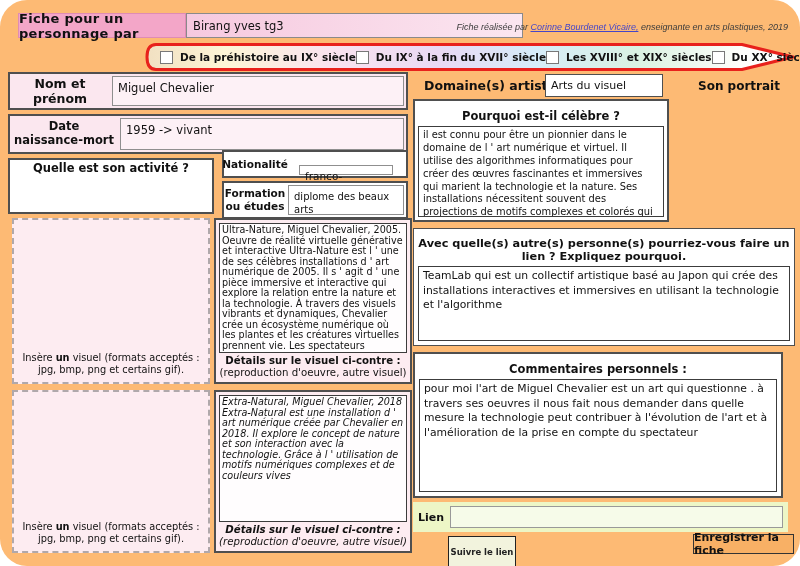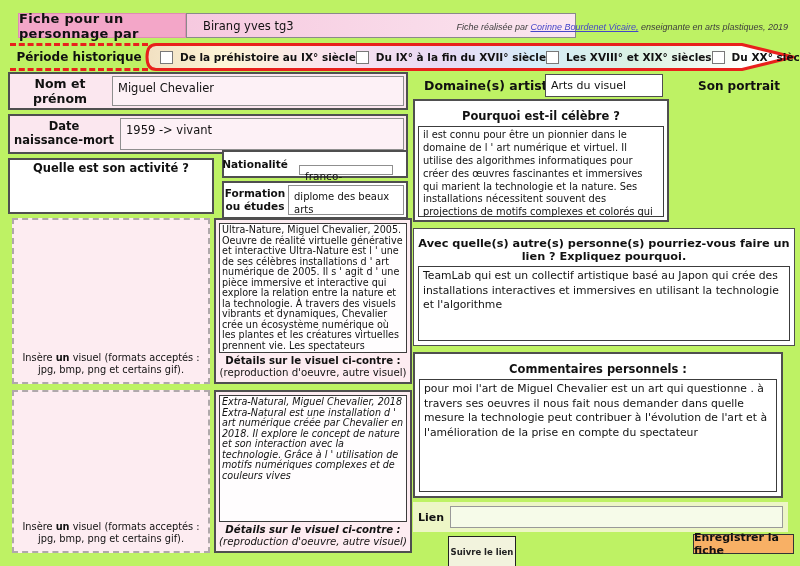--- a/index.html
+++ b/index.html
@@ -1,34 +1,34 @@
 <!DOCTYPE html>
 <html><head>
 <meta charset="utf-8">
 <style>
   * { box-sizing: border-box; margin: 0; padding: 0; }
   body { margin: 0; background: #fff; }
   #canvas {
-    position: relative; width: 800px; height: 566px; background: #bef264;
-    font-family: "DejaVu Sans", sans-serif; color: #111; overflow: hidden;
+    position: relative; width: 800px; height: 566px; background: #fdba74;
+    font-family: "DejaVu Sans", sans-serif; color: #111; overflow: hidden; border-radius: 27px;
   }
   .abs { position: absolute; }
 
   
   .hdr-label {
     left: 18px; top: 13px; width: 168px; height: 25px;
     background: #f3a6c8; border: 1px solid #df8cb4;
     display: flex; align-items: center; justify-content: center;
     font-weight: bold; font-size: 13px; letter-spacing: .3px;
   }
   .hdr-input {
-    left: 186px; top: 13px; width: 390px; height: 25px;
+    left: 186px; top: 13px; width: 337px; height: 25px;
     background: linear-gradient(90deg, #f6c9df, #fbe6f0);
     border: 1px solid #8a8a8a; font-size: 11.5px;
-    display: flex; align-items: center; padding-left: 16px;
+    display: flex; align-items: center; padding-left: 6px;
   }
   .credit {
     right: 12px; top: 22px; font-family: "Liberation Sans", sans-serif;
     font-style: italic; font-size: 9px; color: #3c3c3c; white-space: nowrap;
   }
   .credit a { color: #4646c8; text-decoration: underline; font-style: italic; }
 
   
   .tl-label {
     left: 10px; top: 43px; width: 138px; height: 28px;
@@ -160,21 +160,20 @@
 </style>
 </head>
 <body>
 
 <div id="canvas">
 
   <div class="abs hdr-label">Fiche pour un personnage par</div>
   <div class="abs hdr-input">Birang yves tg3</div>
   <div class="abs credit"><span>Fiche réalisée par </span><a href="#">Corinne Bourdenet Vicaire,</a><span> enseignante en arts plastiques, 2019</span></div>
 
-  <div class="abs tl-label">Période historique</div>
   <svg class="abs tl-arrow" viewBox="0 0 652 30" preserveAspectRatio="none">
     <defs>
       <linearGradient id="tlgrad" x1="0" y1="0" x2="1" y2="0">
         <stop offset="0" stop-color="#f1e0c2"></stop>
         <stop offset="0.12" stop-color="#fdf5d6"></stop>
         <stop offset="0.28" stop-color="#fae4ef"></stop>
         <stop offset="0.45" stop-color="#e9d9f4"></stop>
         <stop offset="0.60" stop-color="#d6ecf9"></stop>
         <stop offset="0.76" stop-color="#daf2e2"></stop>
         <stop offset="0.92" stop-color="#fefefb"></stop>

